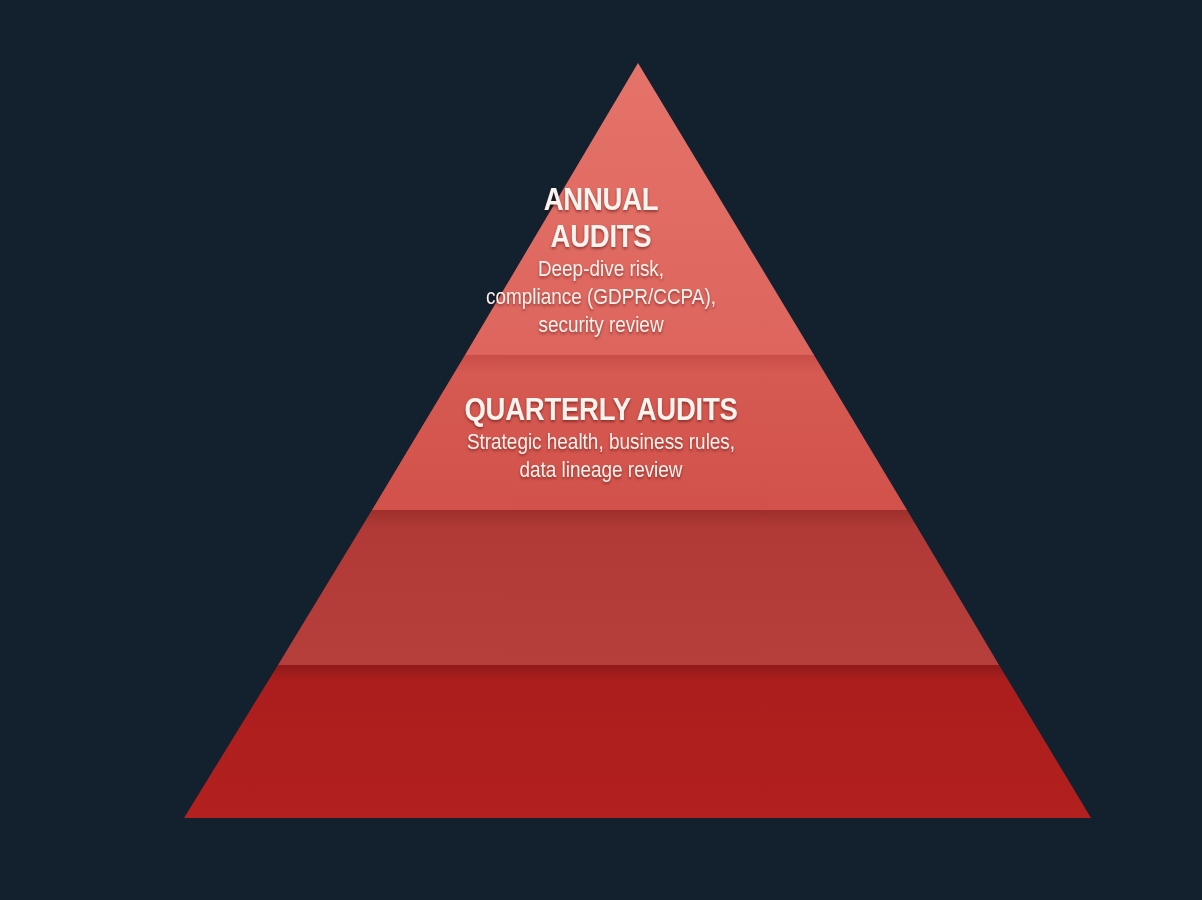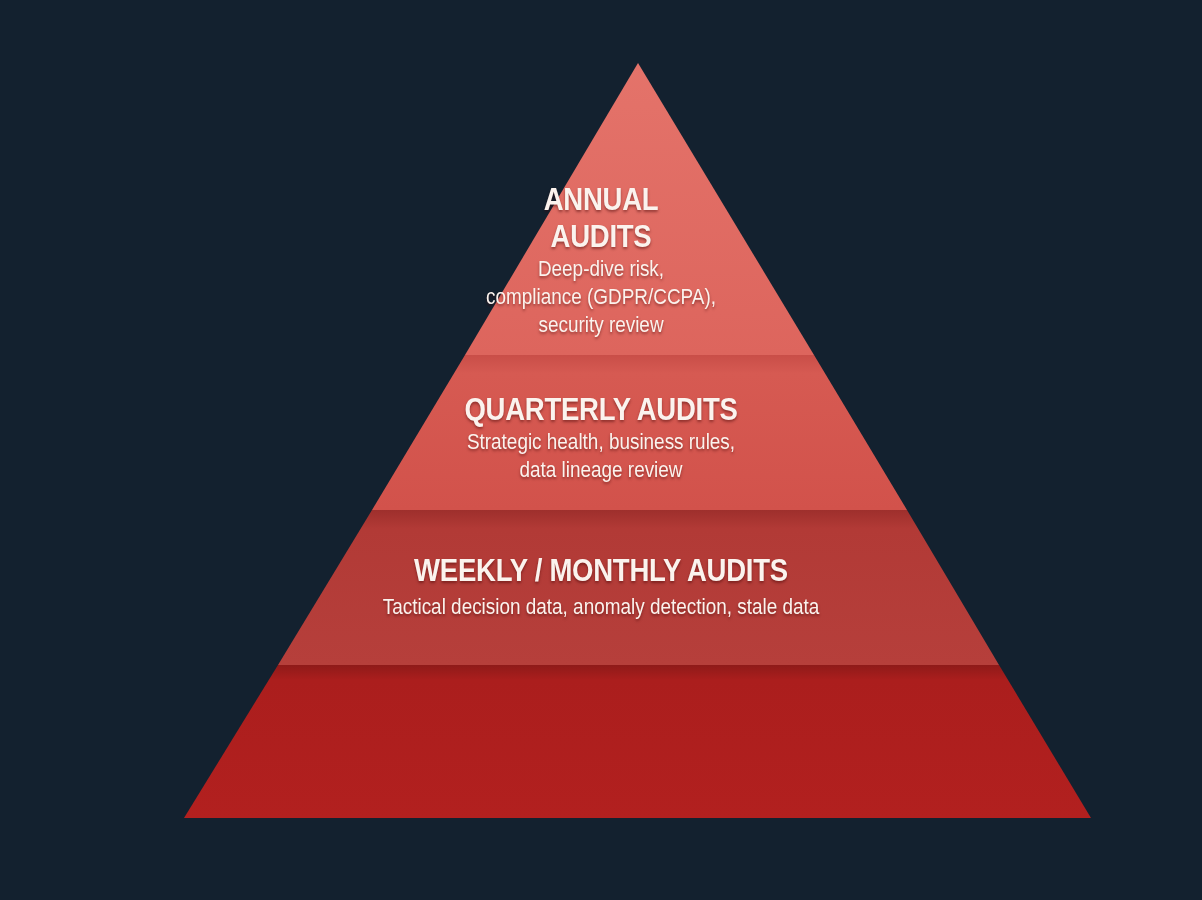--- a/index.html
+++ b/index.html
@@ -63,18 +63,14 @@
     <div class="desc">compliance (GDPR/CCPA),</div>
     <div class="desc">security review</div>
   </div>
 
   <div class="label" style="top:391px;">
     <div class="title">QUARTERLY AUDITS</div>
     <div class="desc">Strategic health, business rules,</div>
     <div class="desc">data lineage review</div>
   </div>
 
-  <div class="label" style="top:552px;">
-    <div class="title">WEEKLY / MONTHLY AUDITS</div>
-    <div class="desc" style="margin-top:4px;">Tactical decision data, anomaly detection, stale data</div>
-  </div>
 
 </div>
 
 </body></html>

